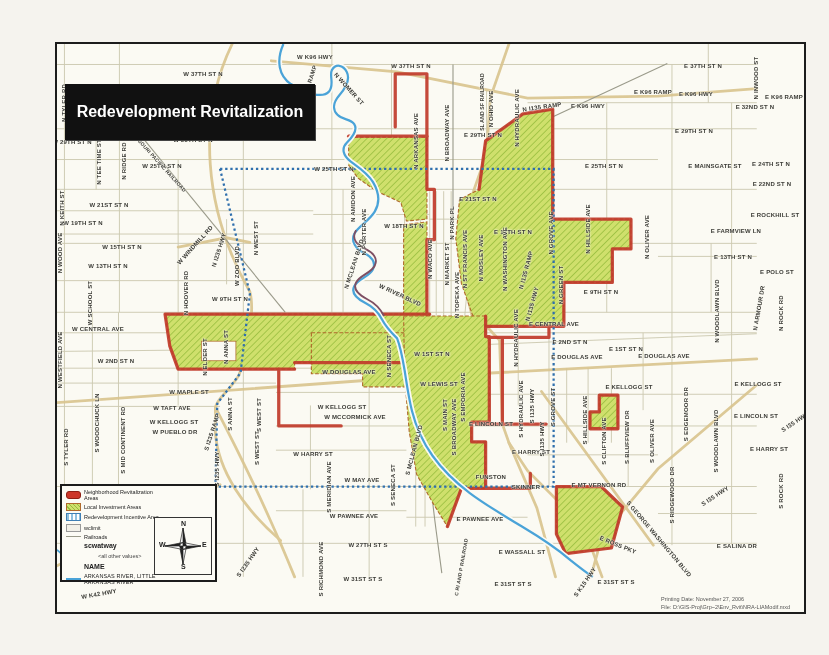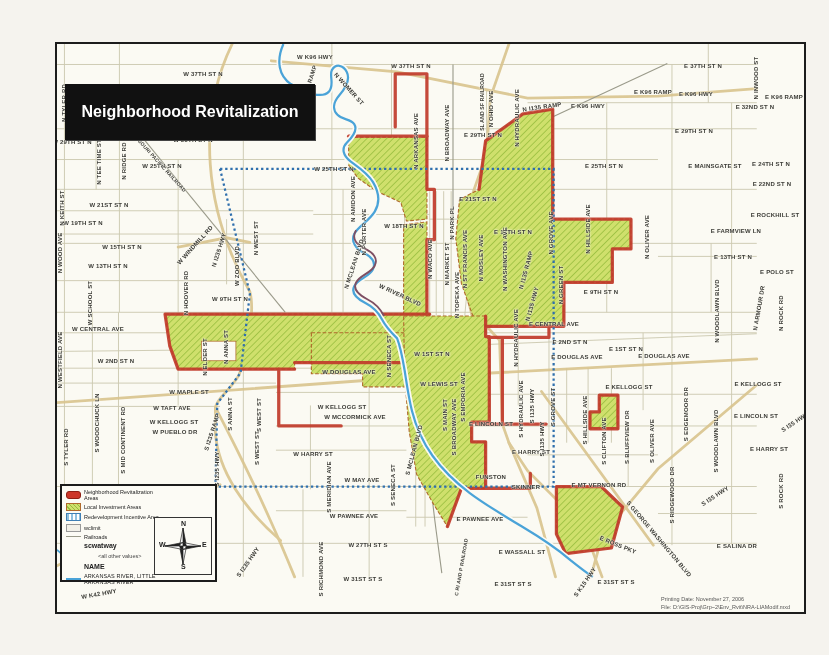--- a/index.html
+++ b/index.html
@@ -251,21 +251,21 @@
         <div class="ml" data-interactable="false" style="left: 404px; top: 523px; font-size: 5px; transform: translate(-50%, -50%) rotate(-80deg);">C RI AND P RAILROAD</div>
         <div class="ml" data-interactable="false" style="left: 42px; top: 550px; font-size: 6px; transform: translate(-50%, -50%) rotate(-10deg);">W K42 HWY</div>
         <div class="ml" data-interactable="false" style="left: 528px; top: 538px; font-size: 6px; transform: translate(-50%, -50%) rotate(-55deg);">S K15 HWY</div>
         <div class="ml" data-interactable="false" style="left: 561px; top: 501px; font-size: 6px; transform: translate(-50%, -50%) rotate(22deg);">E ROSS PKY</div>
         <div class="ml" data-interactable="false" style="left: 602px; top: 495px; font-size: 6px; transform: translate(-50%, -50%) rotate(50deg);">S GEORGE WASHINGTON BLVD</div>
         <div class="ml" data-interactable="false" style="left: 738px; top: 378px; font-size: 6px; transform: translate(-50%, -50%) rotate(-33deg);">S I35 HWY</div>
         <div class="ml" data-interactable="false" style="left: 658px; top: 452px; font-size: 6px; transform: translate(-50%, -50%) rotate(-33deg);">S I35 HWY</div>
       </div>
 
     <div class="title-box" data-interactable="false">
-      <div data-interactable="false">Neighborhood Revitalization</div>
+      <div data-interactable="false">Redevelopment Revitalization</div>
     </div>
 
     <div class="legend-box" data-interactable="false">
       <div class="legend-items" id="legend-items" data-interactable="false">
           <div class="lg-row" data-interactable="false">
             <span class="lg-sw sw-nra" data-interactable="false"></span>
             <span class="" data-interactable="false">Neighborhood Revitalization Areas</span>
           </div>
           <div class="lg-row" data-interactable="false">
             <span class="lg-sw sw-lia" data-interactable="false"></span>

